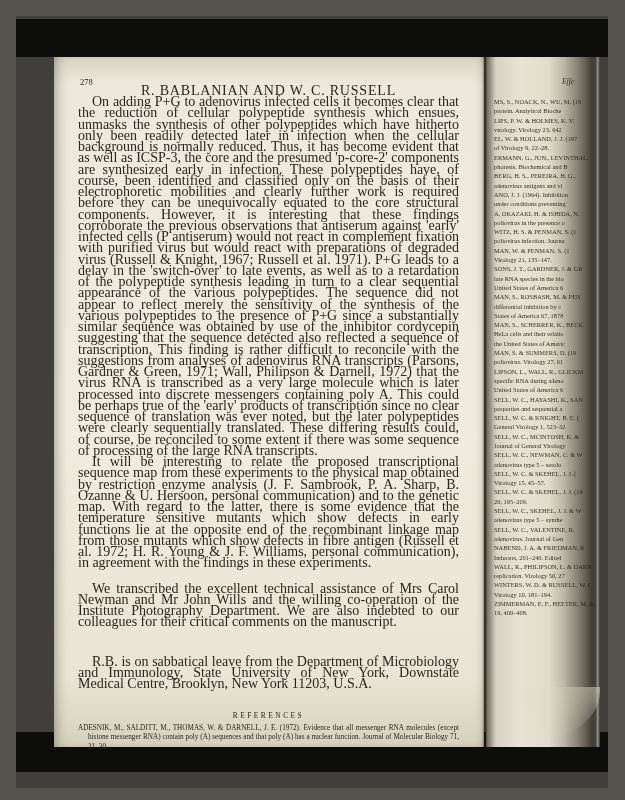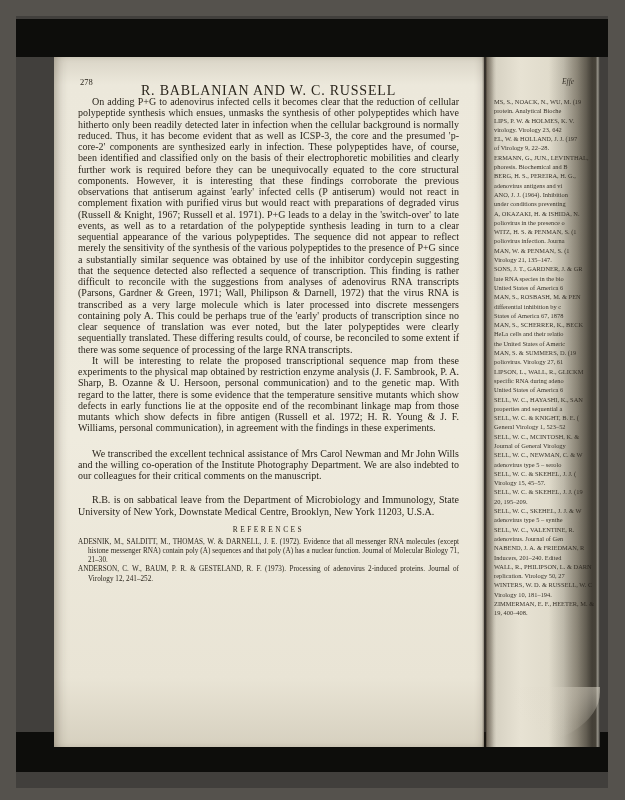--- a/index.html
+++ b/index.html
@@ -25,27 +25,27 @@
     padding:20px 25px 0 24px;
     box-sizing:border-box;
   }
   .page-header{position:relative;height:13px;margin-bottom:6px;}
   .pageno{position:absolute;left:2px;top:0;font-size:8.5px;}
   .running{
     position:absolute;left:0;right:0;top:6px;text-align:center;
     font-size:14px;letter-spacing:.8px;
   }
   .body-par{
-    margin:0;font-size:10px;line-height:11.25px;text-align:justify;
+    margin:0;font-size:14px;line-height:11.25px;text-align:justify;
     text-indent:14px;color:#2b261d;
   }
   .ack{margin-top:14px;}
-  .note{margin-top:13px;}
+  .note{margin-top:28px;}
   .refs-heading{
-    margin-top:8px;text-align:center;font-size:7.4px;letter-spacing:2.5px;
+    margin-top:22px;text-align:center;font-size:7.4px;letter-spacing:2.5px;
   }
   .refs{margin-top:4px;}
   .ref{
     font-size:7.2px;line-height:9.2px;text-align:justify;
     padding-left:10px;text-indent:-10px;color:#2b261d;
   }
   
   .page-right{
     position:absolute;left:470px;top:0;width:114px;height:690px;
     background:linear-gradient(90deg,#9a9385 0%,#d6d1c2 7%,#e7e2d3 30%,#ddd8c8 68%,#a69f8e 88%,#6b6557 96%,#d9d5c8 98%,#3c3a36 100%);
@@ -89,21 +89,20 @@
         <span class="pageno">278</span>
         <span class="running">R. BABLANIAN AND W. C. RUSSELL</span>
       </div>
       <p class="body-par">On adding P+G to adenovirus infected cells it becomes clear that the reduction of cellular polypeptide synthesis which ensues, unmasks the synthesis of other polypeptides which have hitherto only been readily detected later in infection when the cellular background is normally reduced. Thus, it has become evident that as well as ICSP-3, the core and the presumed 'p-core-2' components are synthesized early in infection. These polypeptides have, of course, been identified and classified only on the basis of their electrophoretic mobilities and clearly further work is required before they can be unequivocally equated to the core structural components. However, it is interesting that these findings corroborate the previous observations that antiserum against 'early' infected cells (P antiserum) would not react in complement fixation with purified virus but would react with preparations of degraded virus (Russell &amp; Knight, 1967; Russell et al. 1971). P+G leads to a delay in the 'switch-over' to late events, as well as to a retardation of the polypeptide synthesis leading in turn to a clear sequential appearance of the various polypeptides. The sequence did not appear to reflect merely the sensitivity of the synthesis of the various polypeptides to the presence of P+G since a substantially similar sequence was obtained by use of the inhibitor cordycepin suggesting that the sequence detected also reflected a sequence of transcription. This finding is rather difficult to reconcile with the suggestions from analyses of adenovirus RNA transcripts (Parsons, Gardner &amp; Green, 1971; Wall, Philipson &amp; Darnell, 1972) that the virus RNA is transcribed as a very large molecule which is later processed into discrete messengers containing poly A. This could be perhaps true of the 'early' products of transcription since no clear sequence of translation was ever noted, but the later polypeptides were clearly sequentially translated. These differing results could, of course, be reconciled to some extent if there was some sequence of processing of the large RNA transcripts.</p>
       <p class="body-par">It will be interesting to relate the proposed transcriptional sequence map from these experiments to the physical map obtained by restriction enzyme analysis (J. F. Sambrook, P. A. Sharp, B. Ozanne &amp; U. Hersoon, personal communication) and to the genetic map. With regard to the latter, there is some evidence that the temperature sensitive mutants which show defects in early functions lie at the opposite end of the recombinant linkage map from those mutants which show defects in fibre antigen (Russell et al. 1972; H. R. Young &amp; J. F. Williams, personal communication), in agreement with the findings in these experiments.</p>
       <p class="body-par ack">We transcribed the excellent technical assistance of Mrs Carol Newman and Mr John Wills and the willing co-operation of the Institute Photography Department. We are also indebted to our colleagues for their critical comments on the manuscript.</p>
       <p class="body-par note">R.B. is on sabbatical leave from the Department of Microbiology and Immunology, State University of New York, Downstate Medical Centre, Brooklyn, New York 11203, U.S.A.</p>
       <div class="refs-heading">REFERENCES</div>
       <div class="refs">
           <div class="ref">ADESNIK, M., SALDITT, M., THOMAS, W. &amp; DARNELL, J. E. (1972). Evidence that all messenger RNA molecules (except histone messenger RNA) contain poly (A) sequences and that poly (A) has a nuclear function. Journal of Molecular Biology 71, 21–30.</div>
-          <div class="ref">ANDERSON, C. W., BAUM, P. R. &amp; GESTELAND, R. F. (1973). Processing of adenovirus 2-induced proteins. Journal of Virology 12, 241–252.</div>
         </div>
     </div>
 
     <div class="page-right">
       <div class="rp-header">Effe</div>
       <div class="rp-lines">
           <div class="rp-line">MS, S., NOACK, N., WU, M. (19</div>
           <div class="rp-line">protein. Analytical Bioche</div>
           <div class="rp-line">LIPS, P. W. &amp; HOLMES, K. V.</div>
           <div class="rp-line">virology. Virology 23, 642</div>

